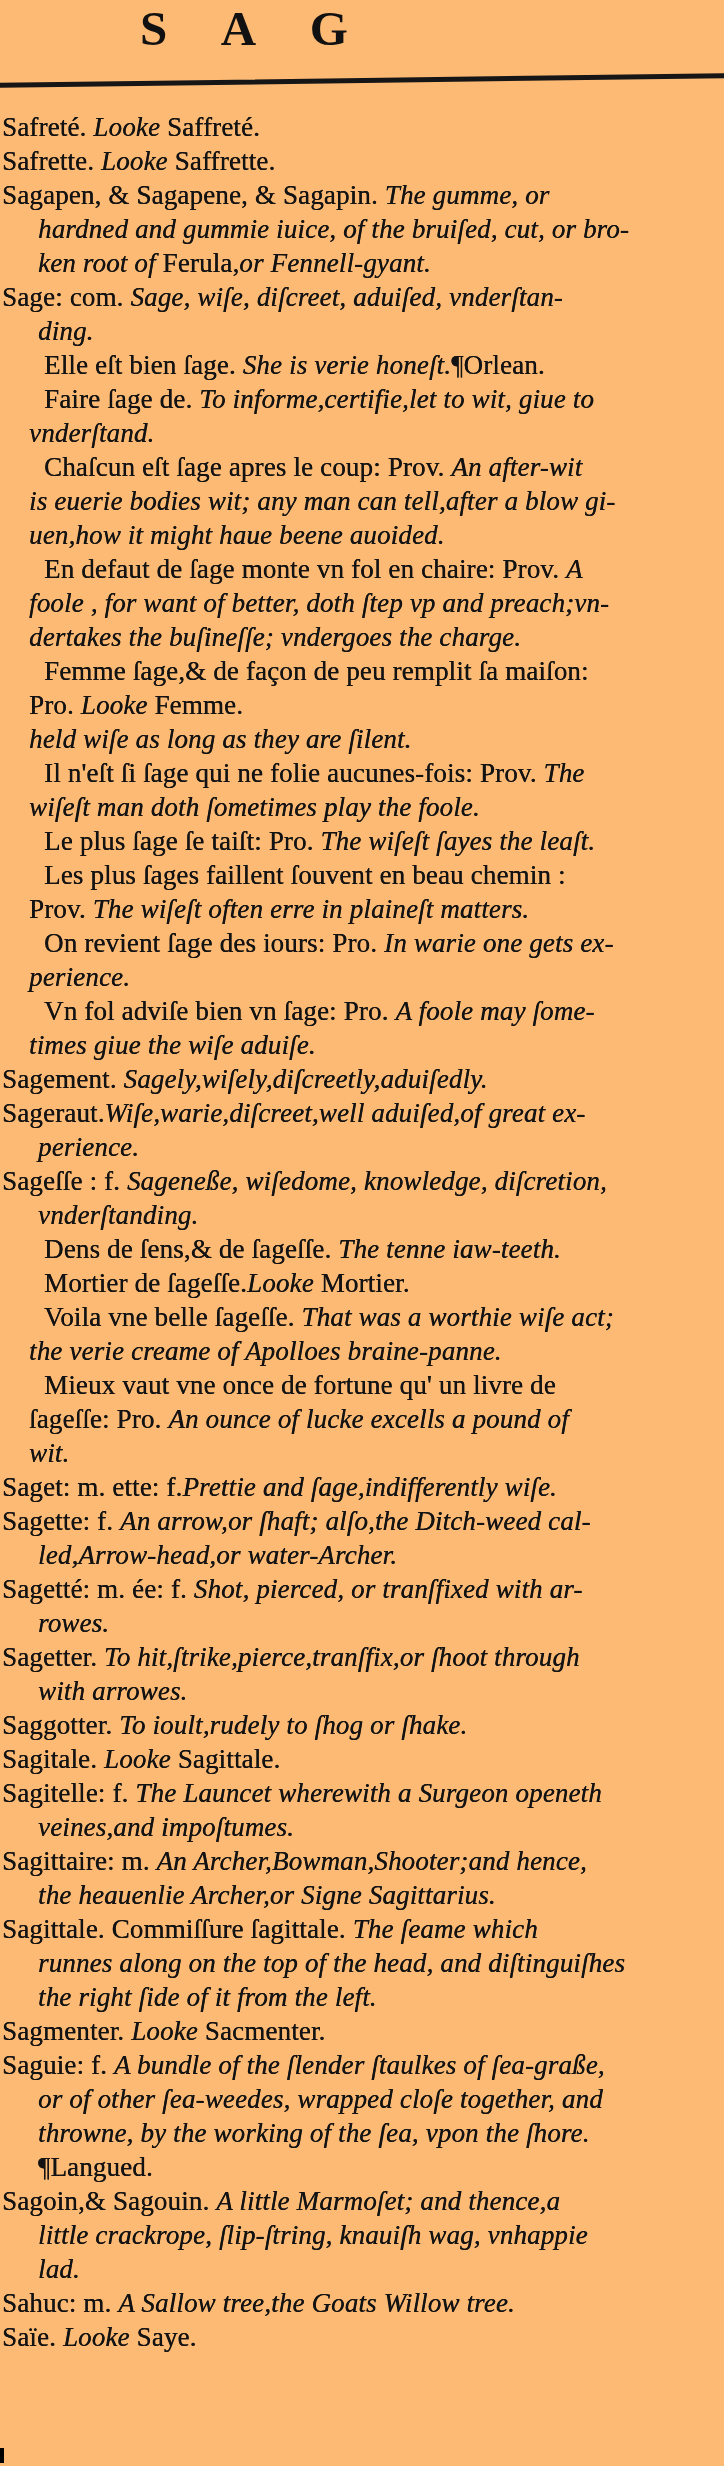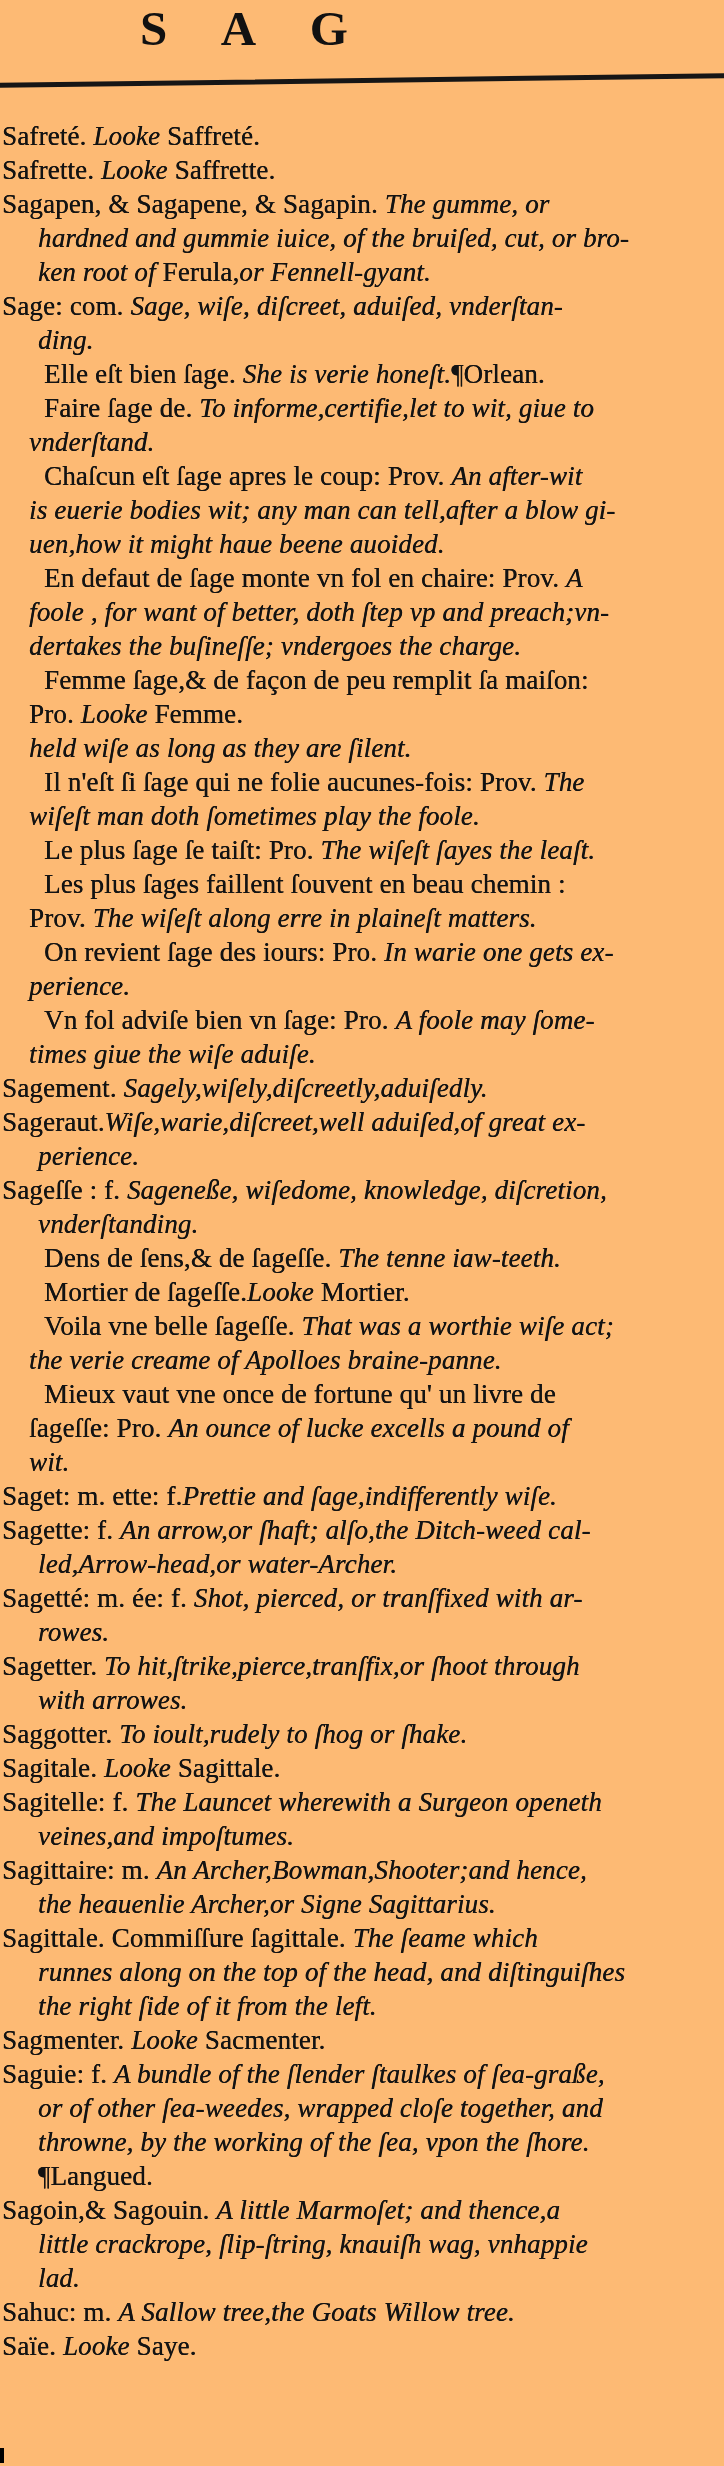--- a/index.html
+++ b/index.html
@@ -32,21 +32,20 @@
     height: 5px;
     background: #161616;
     transform: rotate(-0.75deg);
     border-radius: 2px;
   }
   .entries {
     position: absolute;
     top: 110px;
     left: 0;
     width: 724px;
-    margin-top: 9px;
   }
   .line {
     height: 34px;
     line-height: 34px;
     font-size: 27px;
     white-space: nowrap;
     letter-spacing: 0.15px;
     text-shadow: 0.3px 0 0 currentColor;
   }
   .f-main { padding-left: 2px; }
@@ -112,21 +111,21 @@
       </div>
       <div>
         <div class="line f-sub"><span class="ro">Il n'eſt ſi ſage qui ne folie aucunes-fois: Prov. </span><span class="it">The</span></div>
         <div class="line c-sub"><span class="it">wiſeſt man doth ſometimes play the foole.</span></div>
       </div>
       <div>
         <div class="line f-sub"><span class="ro">Le plus ſage ſe taiſt: Pro. </span><span class="it">The wiſeſt ſayes the leaſt.</span></div>
       </div>
       <div>
         <div class="line f-sub"><span class="ro">Les plus ſages faillent ſouvent en beau chemin :</span></div>
-        <div class="line c-sub"><span class="ro">Prov. </span><span class="it">The wiſeſt along erre in plaineſt matters.</span></div>
+        <div class="line c-sub"><span class="ro">Prov. </span><span class="it">The wiſeſt often erre in plaineſt matters.</span></div>
       </div>
       <div>
         <div class="line f-sub"><span class="ro">On revient ſage des iours: Pro. </span><span class="it">In warie one gets ex-</span></div>
         <div class="line c-sub"><span class="it">perience.</span></div>
       </div>
       <div>
         <div class="line f-sub"><span class="ro">Vn fol adviſe bien vn ſage: Pro. </span><span class="it">A foole may ſome-</span></div>
         <div class="line c-sub"><span class="it">times giue the wiſe aduiſe.</span></div>
       </div>
       <div>

